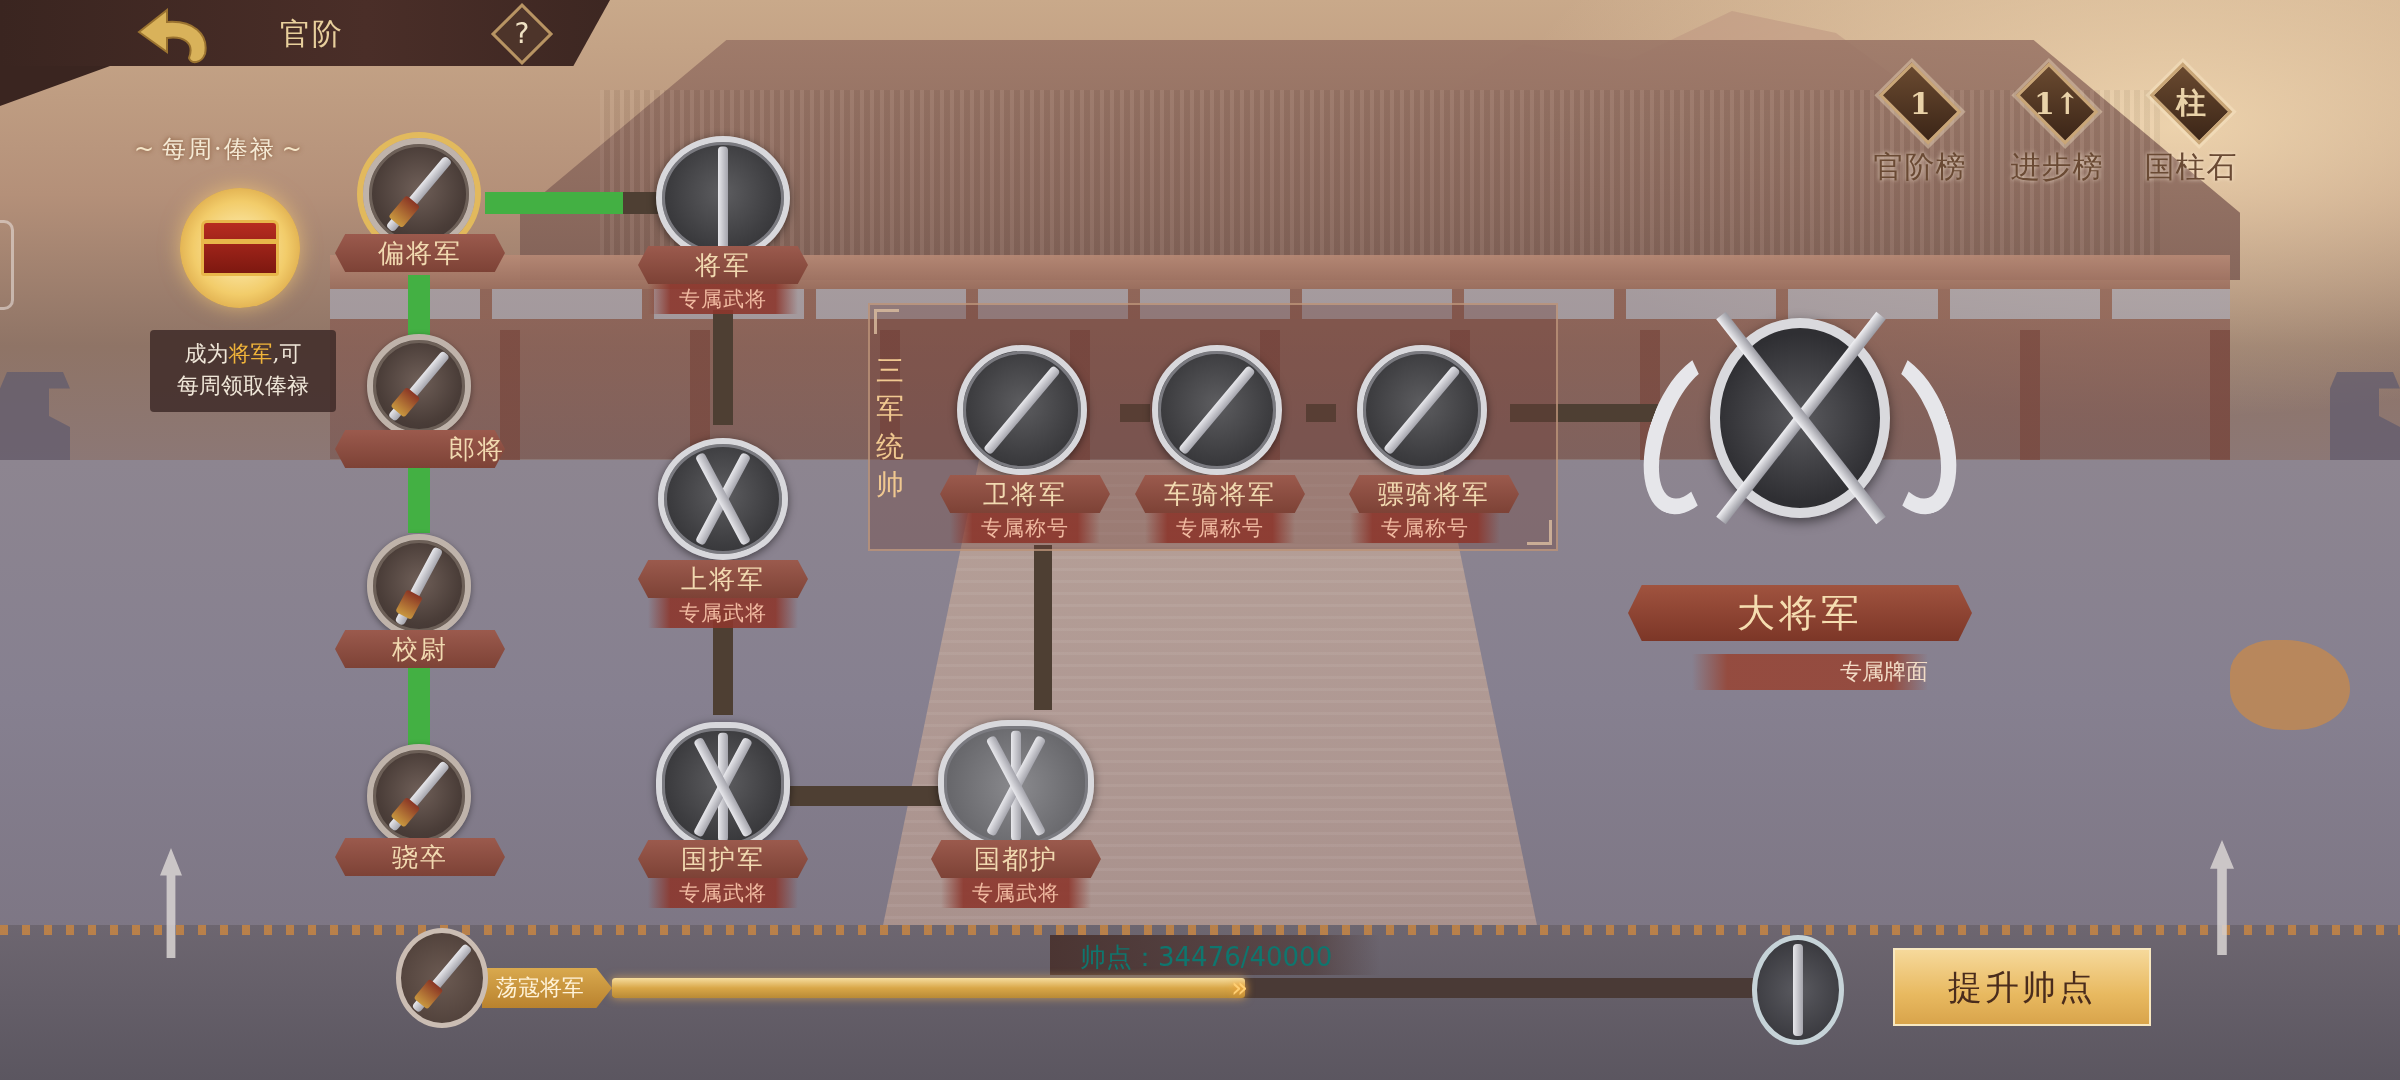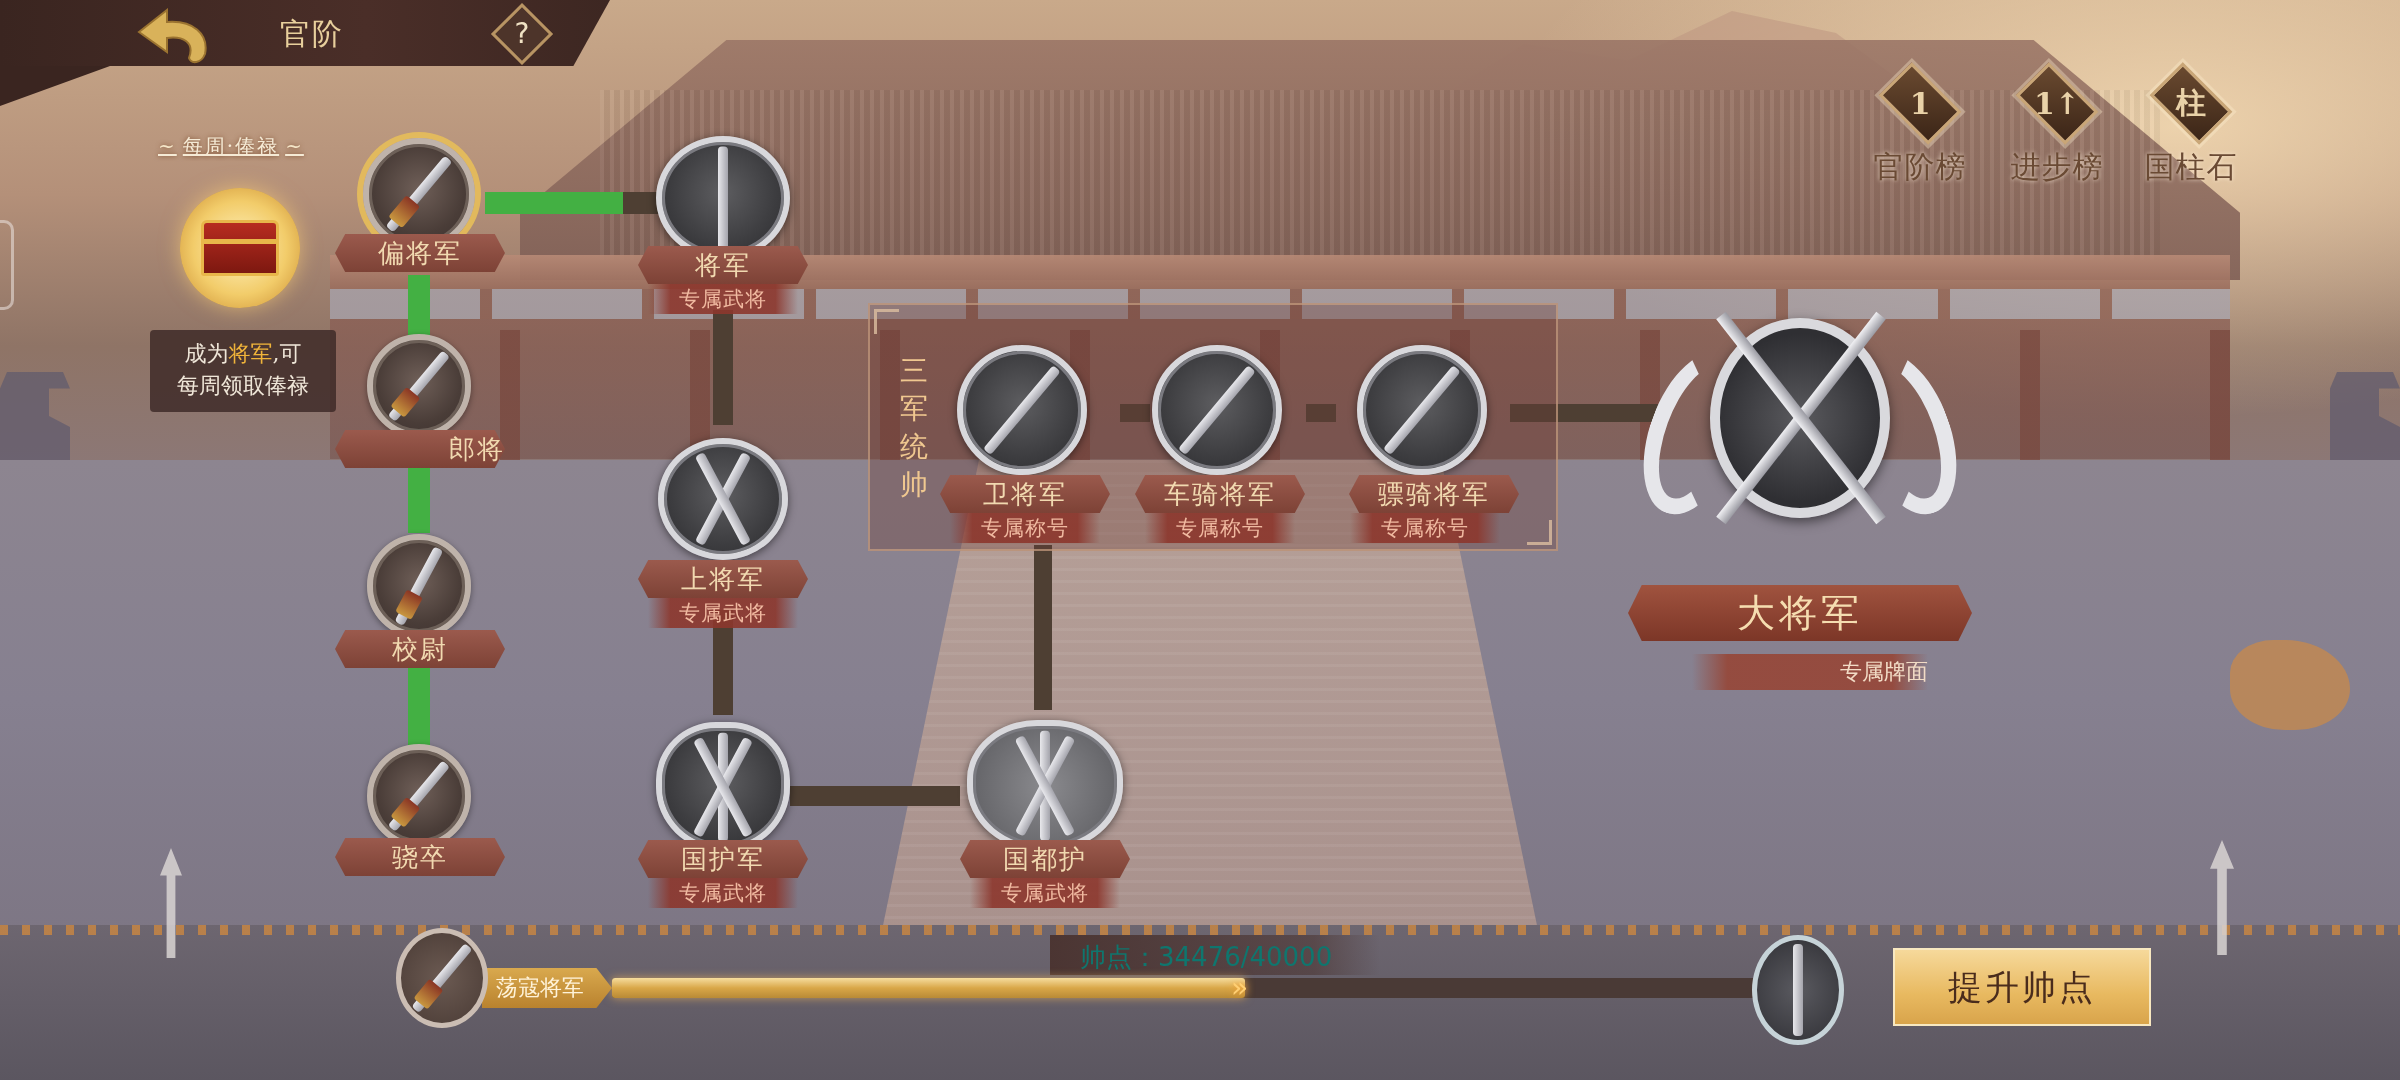--- a/index.html
+++ b/index.html
@@ -34,21 +34,21 @@
 .help-btn{left:500px;top:12px;width:44px;height:44px;transform:rotate(45deg);border:3px solid #b89463;background:#4d342a;cursor:pointer;}
 .help-btn span{display:block;transform:rotate(-45deg);color:#f0e2c4;font-size:28px;line-height:38px;text-align:center;font-family:"DejaVu Sans",sans-serif;}
 
 
 .rank-btn{width:110px;height:120px;cursor:pointer;display:flex;flex-direction:column;align-items:center;}
 .diamond{width:70px;height:70px;transform:rotate(45deg);background:linear-gradient(135deg,#6a4a30,#3b2517);border:3px solid #c9a677;margin-top:12px;display:flex;align-items:center;justify-content:center;box-shadow:0 0 0 3px rgba(255,240,210,.35);}
 .diamond span{transform:rotate(-45deg);color:#e9d2a8;font-size:30px;font-weight:bold;font-family:"DejaVu Serif",serif;}
 .rank-label{margin-top:20px;color:#6a4a34;font-size:30px;text-shadow:0 0 4px rgba(255,240,220,.9);letter-spacing:1px;}
 
 
-.weekly-title{left:152px;top:133px;color:#f5ead5;font-size:20px;letter-spacing:2px;text-shadow:0 0 5px #7a4a2a;text-decoration:underline;}
+.weekly-title{left:128px;top:133px;color:#f5ead5;font-size:24px;letter-spacing:2px;text-shadow:0 0 5px #7a4a2a;}
 .weekly-title:before,.weekly-title:after{content:"~";color:#f5e6c8;margin:0 6px;}
 .chest{left:180px;top:188px;width:120px;height:120px;border-radius:50%;background:radial-gradient(circle,#fff3c2 0%,#f2cc6a 55%,#c8892c 100%);cursor:pointer;display:flex;align-items:center;justify-content:center;box-shadow:0 0 20px rgba(255,210,120,.6);}
 .chest-box{width:78px;height:56px;background:linear-gradient(180deg,#b72c20,#7d1810);border:3px solid #e8b64a;border-radius:6px 6px 3px 3px;position:relative;}
 .chest-box:before{content:"";position:absolute;left:-3px;right:-3px;top:16px;height:5px;background:#e8b64a;}
 .hint-box{left:150px;top:330px;width:186px;height:82px;background:rgba(60,40,38,.82);border-radius:4px;color:#efe6d8;font-size:22px;line-height:32px;text-align:center;padding-top:8px;}
 .hint-box .hl{color:#f0b43a;}
 
 
 .node{cursor:pointer;}
 .medal{position:absolute;border-radius:50%;background:radial-gradient(circle at 50% 45%,#6f5f58,#4a3d38 60%,#3a302d);border:6px solid #bfb3aa;box-shadow:inset 0 0 0 3px #6d6058,0 2px 6px rgba(0,0,0,.4);}
@@ -64,21 +64,21 @@
 
 
 .conn{position:absolute;background:#4e3f33;}
 .conn.done{background:#43b043;}
 
 
 .sanjun-panel{left:868px;top:303px;width:690px;height:248px;border:2px solid rgba(200,160,130,.7);background:rgba(110,60,55,.35);}
 .sanjun-panel:before,.sanjun-panel:after{content:"";position:absolute;width:22px;height:22px;border:3px solid rgba(220,190,160,.8);}
 .sanjun-panel:before{left:4px;top:4px;border-right:none;border-bottom:none;}
 .sanjun-panel:after{right:4px;bottom:4px;border-left:none;border-top:none;}
-.sanjun-title{left:896px;top:352px;width:36px;color:#f0c890;font-size:28px;line-height:38px;text-align:center;}
+.sanjun-title{left:872px;top:352px;width:36px;color:#f0c890;font-size:28px;line-height:38px;text-align:center;}
 
 
 .big-medal{left:1650px;top:278px;width:300px;height:280px;}
 .big-shield{position:absolute;left:60px;top:40px;width:180px;height:200px;border-radius:50%;background:radial-gradient(circle,#5a5a5e,#2f2f33 70%);border:10px solid #d9d9dd;box-shadow:0 4px 12px rgba(0,0,0,.5);}
 .axe-blade{position:absolute;top:70px;width:90px;height:170px;border:16px solid #e6e6ea;border-radius:50%;}
 .axe-blade.l{left:0;border-right-color:transparent;border-top-color:transparent;transform:rotate(20deg);}
 .axe-blade.r{right:0;border-left-color:transparent;border-top-color:transparent;transform:rotate(-20deg);}
 .big-cross1,.big-cross2{position:absolute;left:145px;top:10px;width:12px;height:260px;background:linear-gradient(90deg,#f0f0f3,#9a9aa2);}
 .big-cross1{transform:rotate(38deg);}
 .big-cross2{transform:rotate(-38deg);}
@@ -214,21 +214,21 @@
 </div>
 <div class="abs node" style="left:638px;top:712px;width:170px;height:200px;">
   <div class="medal locked" style="left:18px;top:10px;width:134px;height:130px;border-radius:45% 45% 50% 50%;">
       <div class="weapon vert"></div>
       <div class="weapon x1"></div>
       <div class="weapon x2"></div>
     </div>
   <div class="label-plate" style="left:0;top:128px;width:170px;">国护军</div>
   <div class="sub-plate" style="left:10px;top:166px;width:150px;">专属武将</div>
 </div>
-<div class="abs node" style="left:955px;top:712px;width:180px;height:200px;">
+<div class="abs node" style="left:926px;top:712px;width:180px;height:200px;">
   <div class="medal locked" style="left:12px;top:8px;width:156px;height:132px;border-radius:45% 45% 50% 50%;background:radial-gradient(circle,#8a8a8e,#5a5a5e);">
       <div class="weapon vert"></div>
       <div class="weapon x1"></div>
       <div class="weapon x2"></div>
     </div>
   <div class="label-plate" style="left:5px;top:128px;width:170px;">国都护</div>
   <div class="sub-plate" style="left:15px;top:166px;width:150px;">专属武将</div>
 </div>
 
 <div class="abs sanjun-panel"></div>

